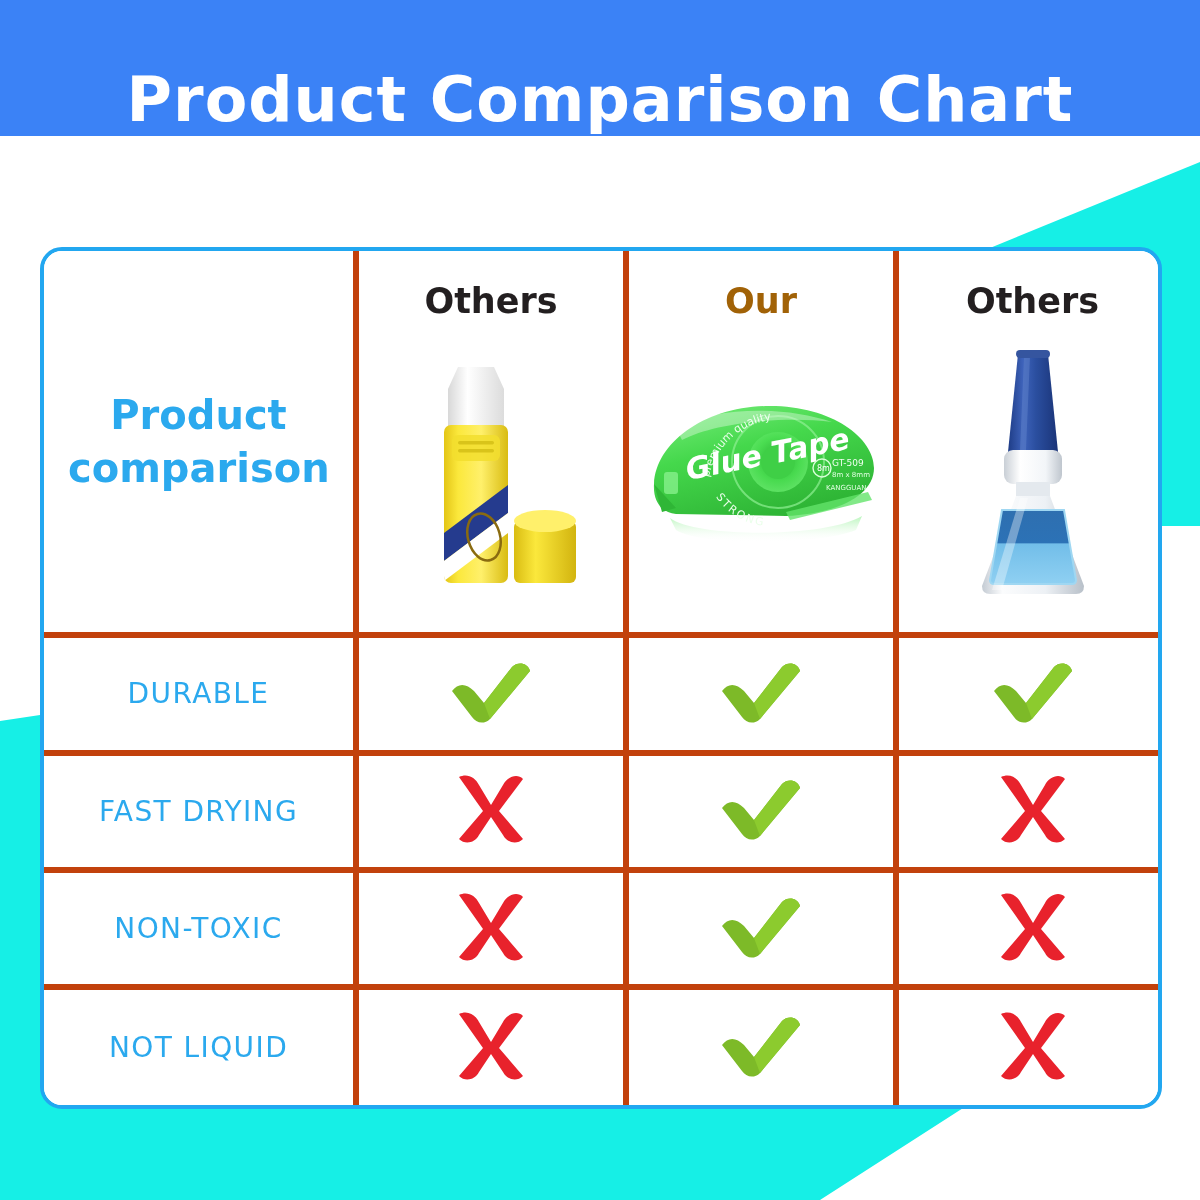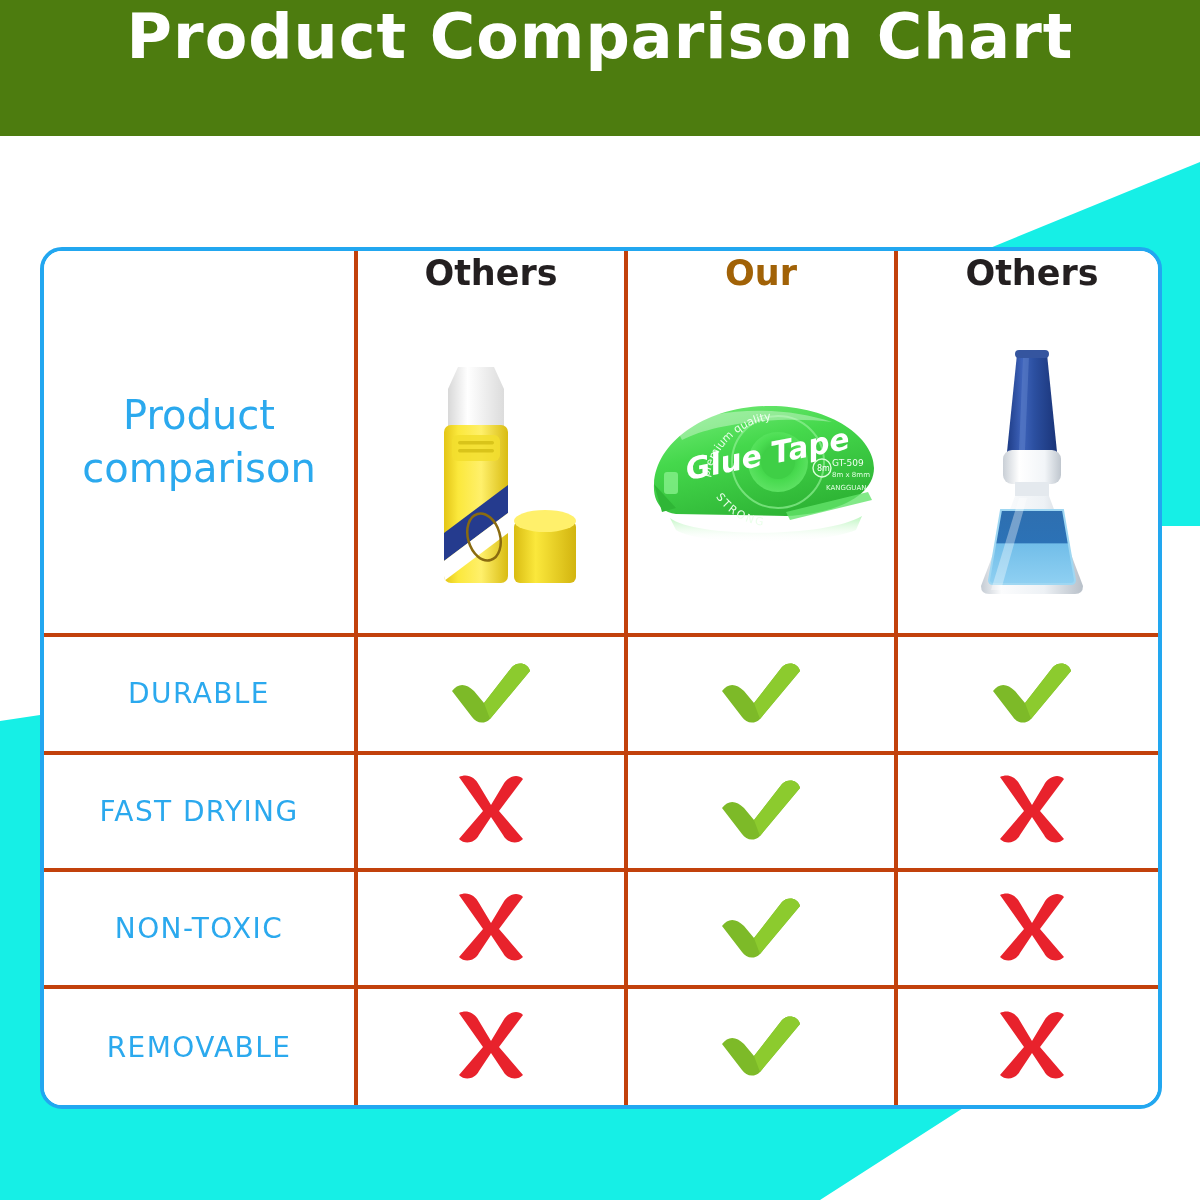--- a/index.html
+++ b/index.html
@@ -12,23 +12,23 @@
     overflow: hidden;
     position: relative;
   }
 
   
   .banner {
     position: absolute;
     left: 0; top: 0;
     width: 1200px;
     height: 136px;
-    background: #4d7c0f;
+    background: #3b82f6;
     display: flex;
-    align-items: flex-start;
+    align-items: flex-end;
     justify-content: center;
   }
   .banner-title {
     color: #ffffff;
     font-size: 62px;
     font-weight: bold;
     letter-spacing: 1px;
     font-family: "DejaVu Sans", sans-serif;
     white-space: nowrap;
   }
@@ -55,21 +55,21 @@
     overflow: hidden;
     z-index: 5;
   }
   table.cmp {
     width: 100%;
     height: 100%;
     border-collapse: collapse;
     table-layout: fixed;
   }
   table.cmp td {
-    border: 4px solid #c2410c;
+    border: 6px solid #c2410c;
     text-align: center;
     vertical-align: middle;
     background: #ffffff;
     position: relative;
   }
   
   table.cmp tr:first-child td { border-top: none; }
   table.cmp tr:last-child td { border-bottom: none; }
   table.cmp td:first-child { border-left: none; }
   table.cmp td:last-child { border-right: none; }
@@ -79,29 +79,29 @@
 
   tr.header-row { height: 340px; }
   tr.feat-row   { height: 104px; }
 
   
   .hdr-text {
     font-size: 35px;
     font-weight: bold;
     font-family: "DejaVu Sans", sans-serif;
     position: absolute;
-    top: 2px; left: 0; right: 0;
+    top: 30px; left: 0; right: 0;
   }
   .hdr-others { color: #231f20; }
   .hdr-our    { color: #a16207; }
 
   .corner-title {
     color: #2BA9EE;
     font-size: 40px;
-    font-weight: normal;
+    font-weight: bold;
     line-height: 1.32;
     font-family: "DejaVu Sans", sans-serif;
     padding: 0 24px;
   }
 
   .feat-label {
     color: #2BA9EE;
     font-size: 28px;
     letter-spacing: 1.4px;
     font-family: "DejaVu Sans", sans-serif;
@@ -379,23 +379,24 @@
     </td>
     <td>
       <span class="mark">
         <svg width="76" height="72" viewBox="0 0 76 72">
                 <path d="M6 4 C14 0 22 4 26 12 L38 32 L50 12 C54 4 64 0 70 6 L46 38 L70 66 C64 72 54 70 50 62 L38 44 L26 62 C22 70 12 72 6 66 L30 38 Z" fill="#E8222C"></path>
               </svg>
       </span>
     </td>
   </tr>
 
+
   <tr class="feat-row">
     <td class="col-label">
-      <span class="feat-label">REMOVABLE</span>
+      <span class="feat-label">NOT LIQUID</span>
     </td>
     <td>
       <span class="mark">
         <svg width="76" height="72" viewBox="0 0 76 72">
                 <path d="M6 4 C14 0 22 4 26 12 L38 32 L50 12 C54 4 64 0 70 6 L46 38 L70 66 C64 72 54 70 50 62 L38 44 L26 62 C22 70 12 72 6 66 L30 38 Z" fill="#E8222C"></path>
               </svg>
       </span>
     </td>
     <td>
       <span class="mark">
@@ -406,17 +407,16 @@
       </span>
     </td>
     <td>
       <span class="mark">
         <svg width="76" height="72" viewBox="0 0 76 72">
                 <path d="M6 4 C14 0 22 4 26 12 L38 32 L50 12 C54 4 64 0 70 6 L46 38 L70 66 C64 72 54 70 50 62 L38 44 L26 62 C22 70 12 72 6 66 L30 38 Z" fill="#E8222C"></path>
               </svg>
       </span>
     </td>
   </tr>
-
 
 </tbody>
     </table>
 </div>
 
 </body></html>

